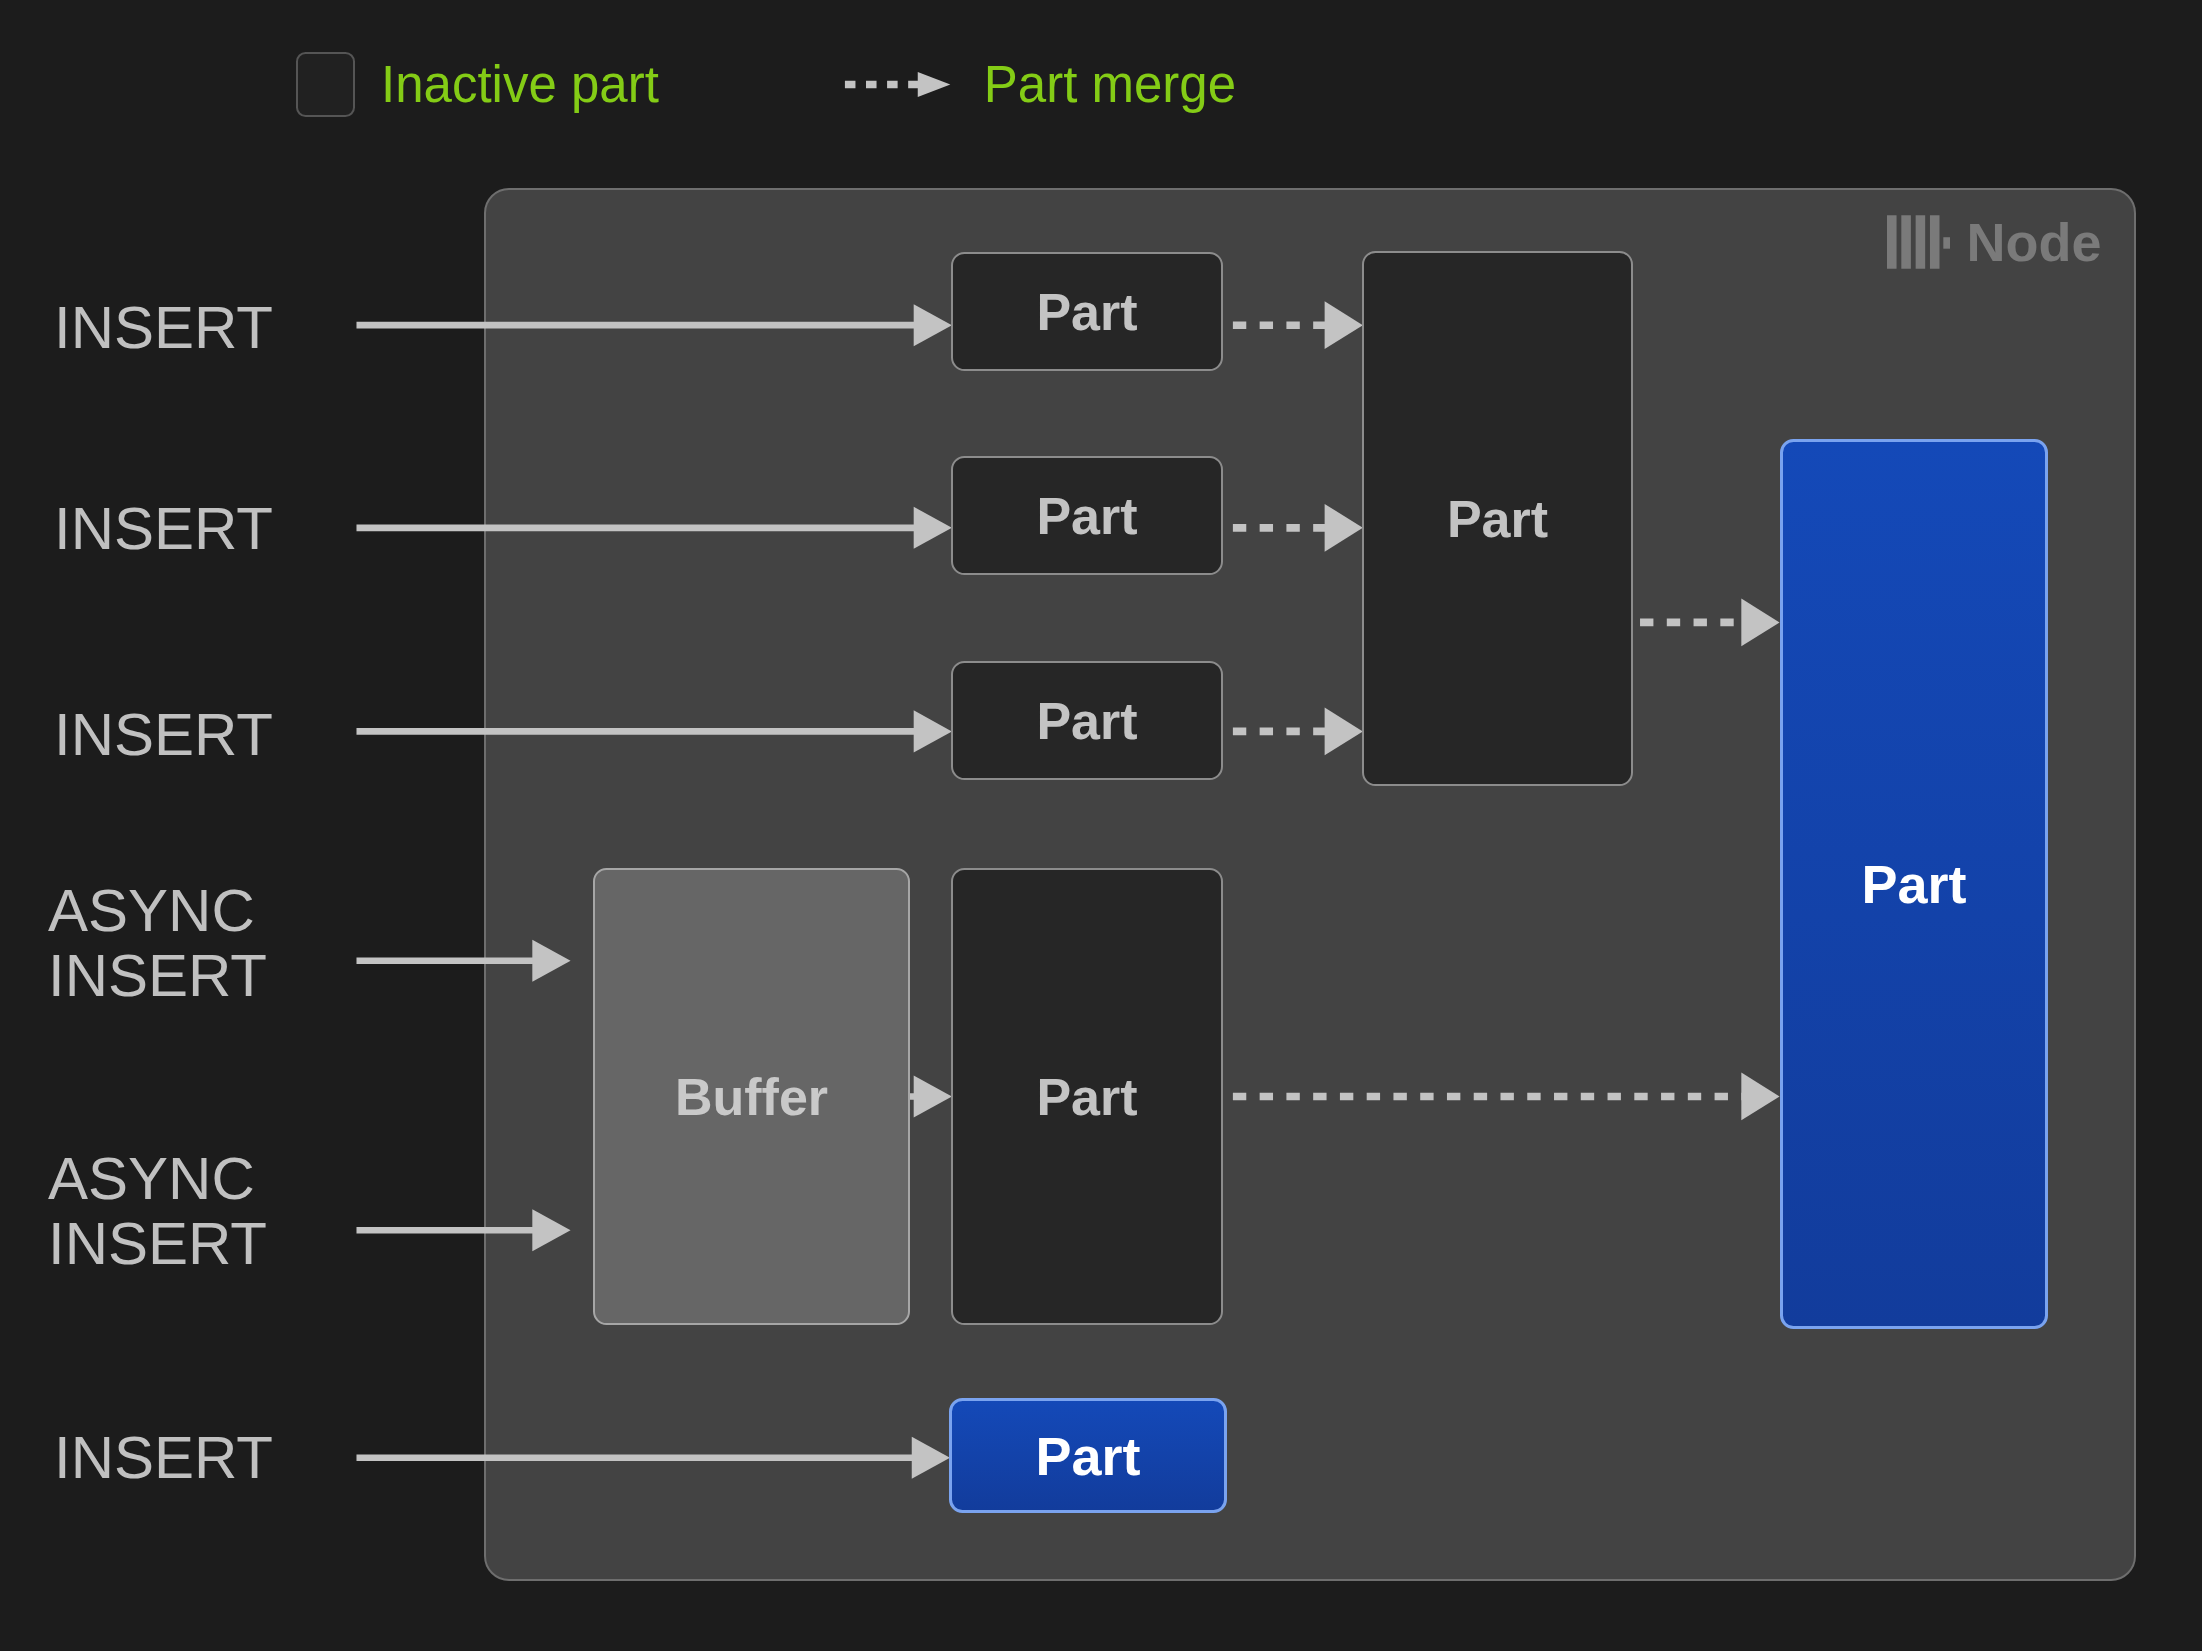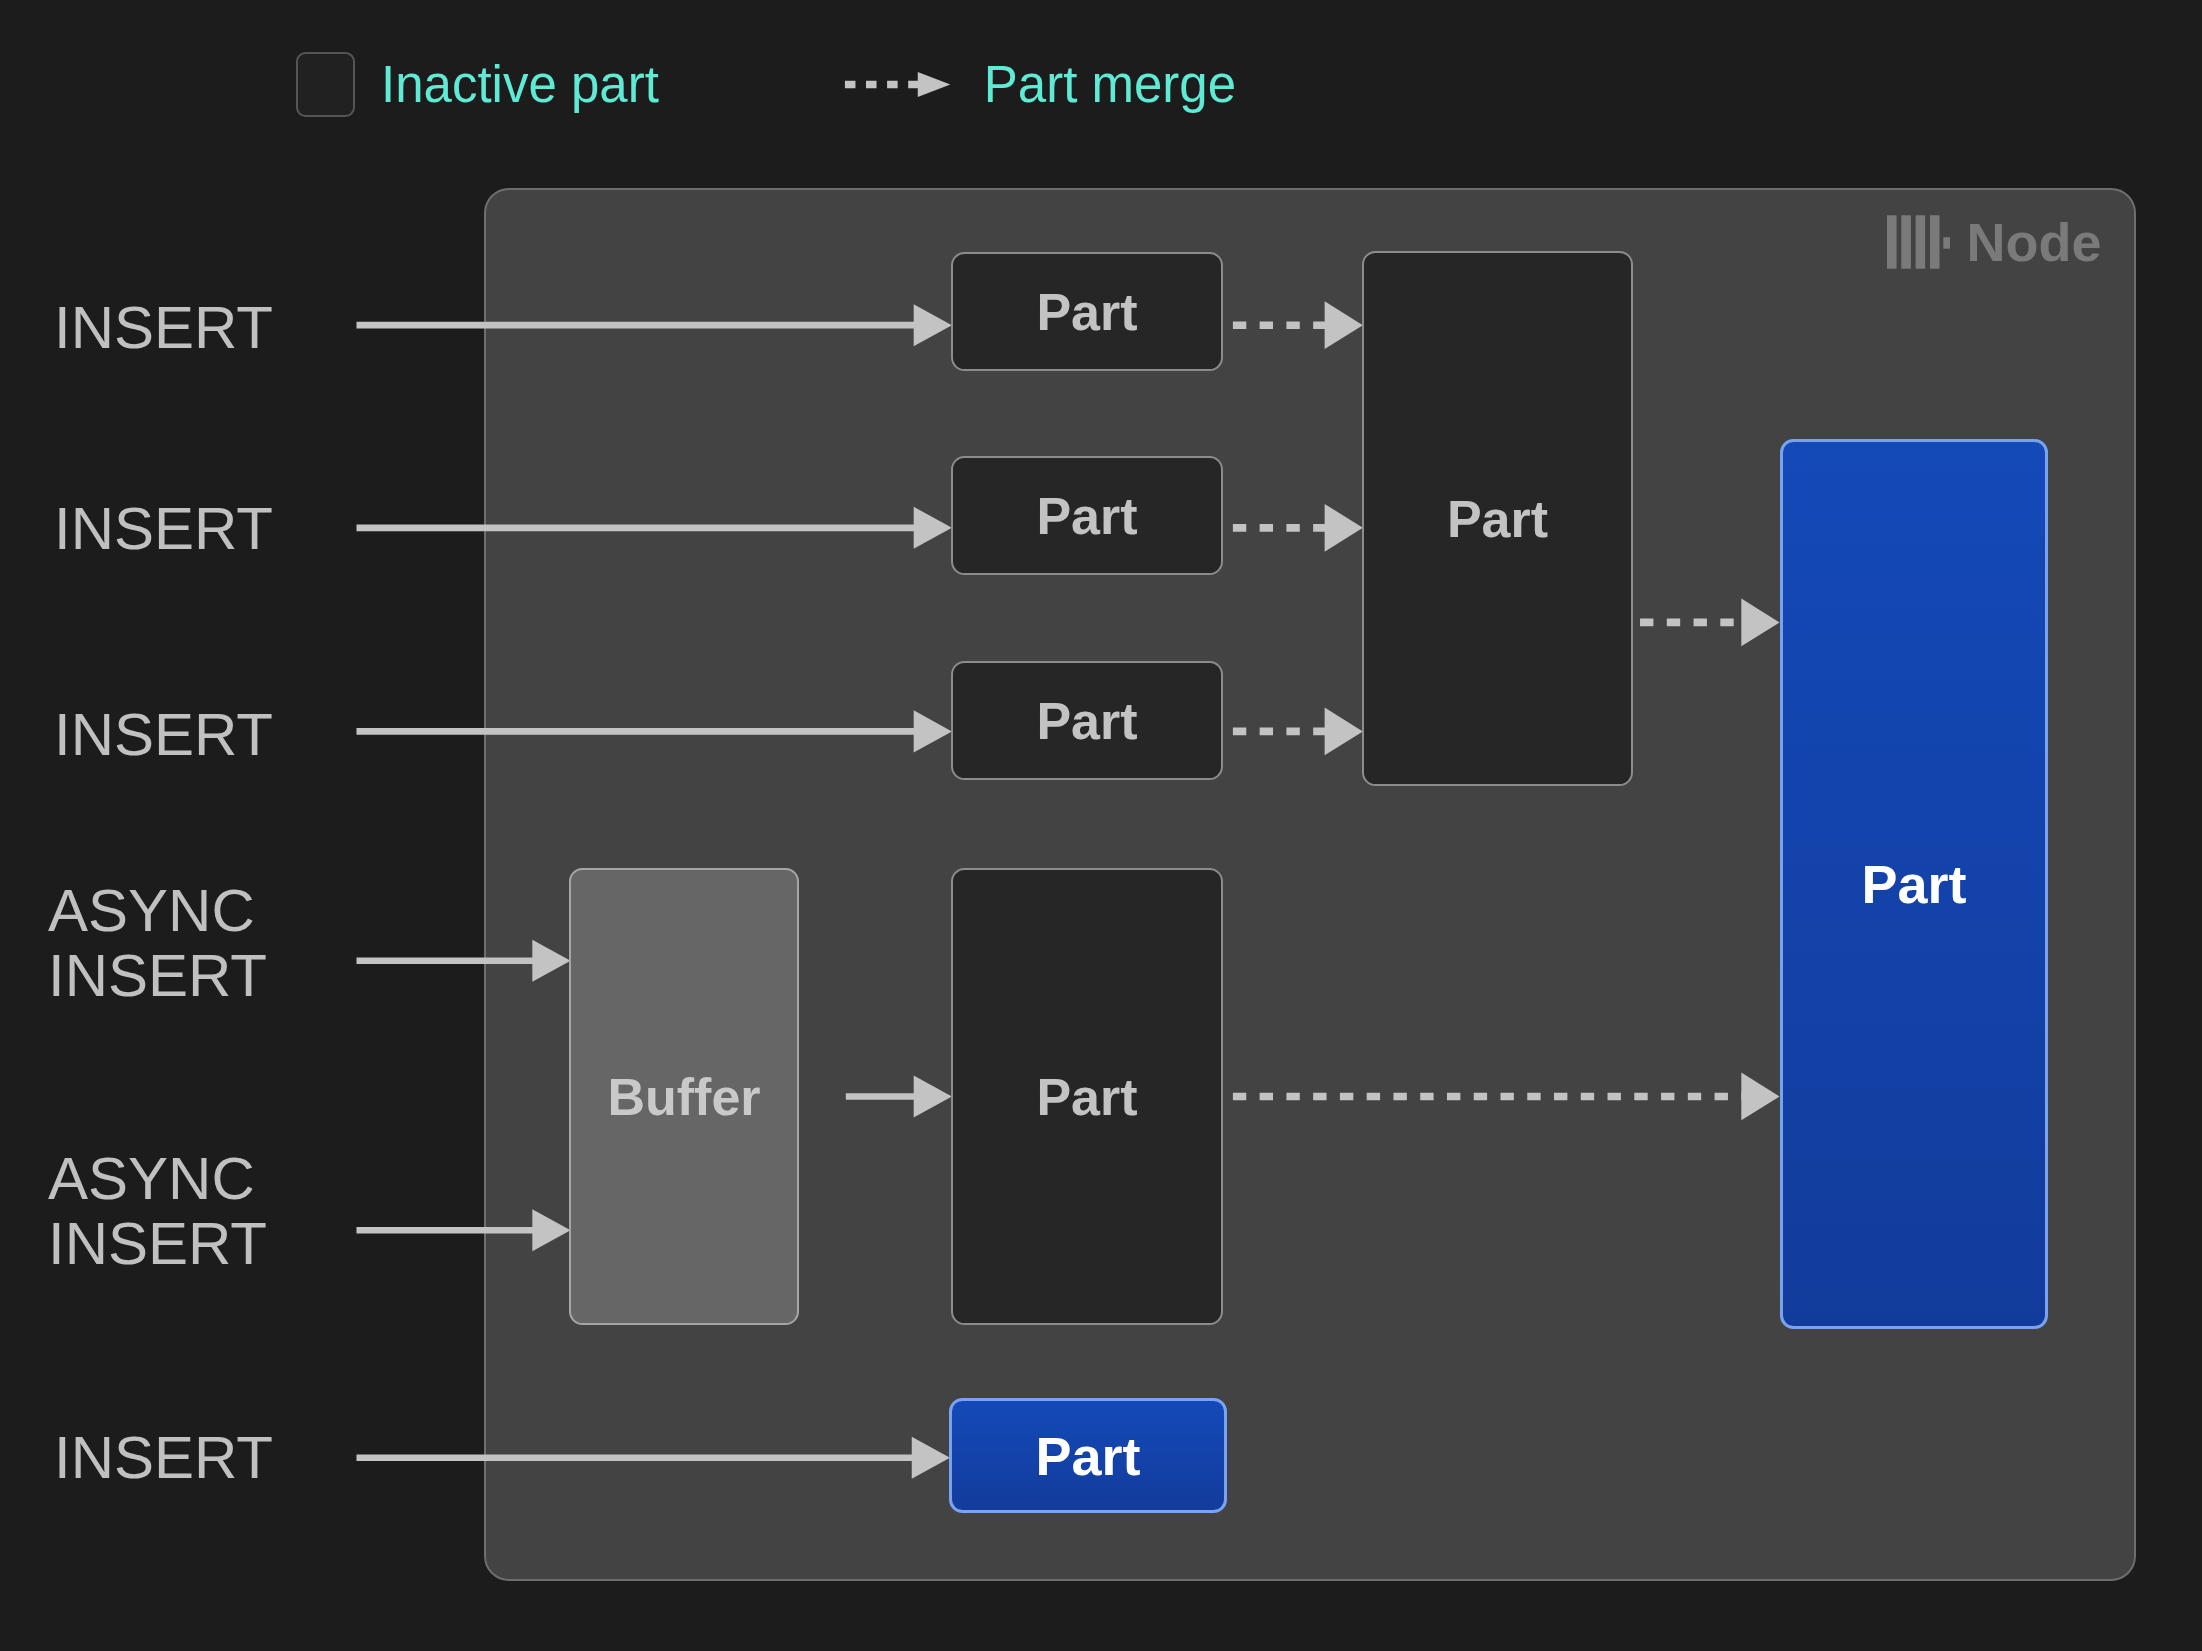--- a/index.html
+++ b/index.html
@@ -47,21 +47,21 @@
   }
   .legend-swatch.inactive {
     background: #212121;
     border: 2.9px solid #555555;
   }
   .legend-swatch.active {
     background: #1347b6;
     border: 2.9px solid #4b4b4b;
   }
   .legend-label {
-    color: #5eead4;
+    color: #84cc16;
     font-size: 51px;
     line-height: 1;
     white-space: nowrap;
     margin-left: 26px;
   }
   .legend-gap-a { width: 92px; }
   .legend-gap-b { width: 92px; }
   .legend-arrow-sample {
     width: 115px;
     height: 29px;
@@ -286,21 +286,21 @@
   </div>
 
   <div class="box part-inactive" style="left:951px; top:661px; width:272px; height:119px;">
     <span class="box-label">Part</span>
   </div>
 
   <div class="box part-inactive" style="left:1362px; top:251px; width:271px; height:535px;">
     <span class="box-label">Part</span>
   </div>
 
-  <div class="box buffer" style="left:569px; top:868px; width:230px; height:457px;">
+  <div class="box buffer" style="left:593px; top:868px; width:317px; height:457px;">
     <span class="box-label">Buffer</span>
   </div>
 
   <div class="box part-inactive" style="left:951px; top:868px; width:272px; height:457px;">
     <span class="box-label">Part</span>
   </div>
 
   <div class="box part-active" style="left:1780px; top:439px; width:268px; height:890px;">
     <span class="box-label">Part</span>
   </div>

